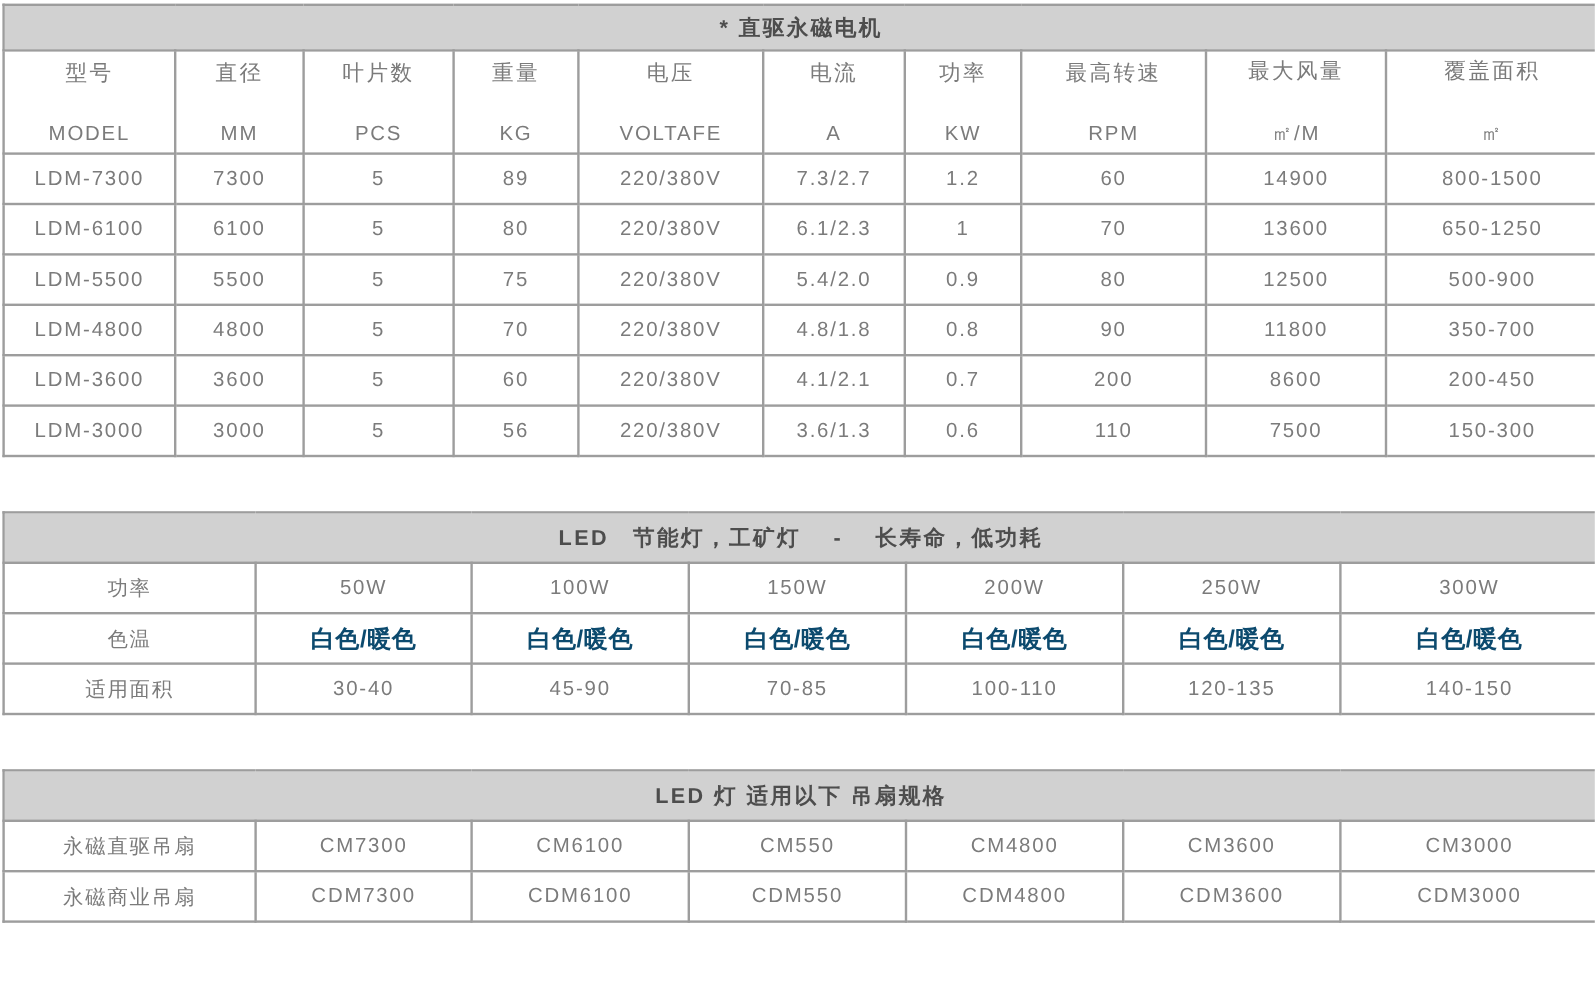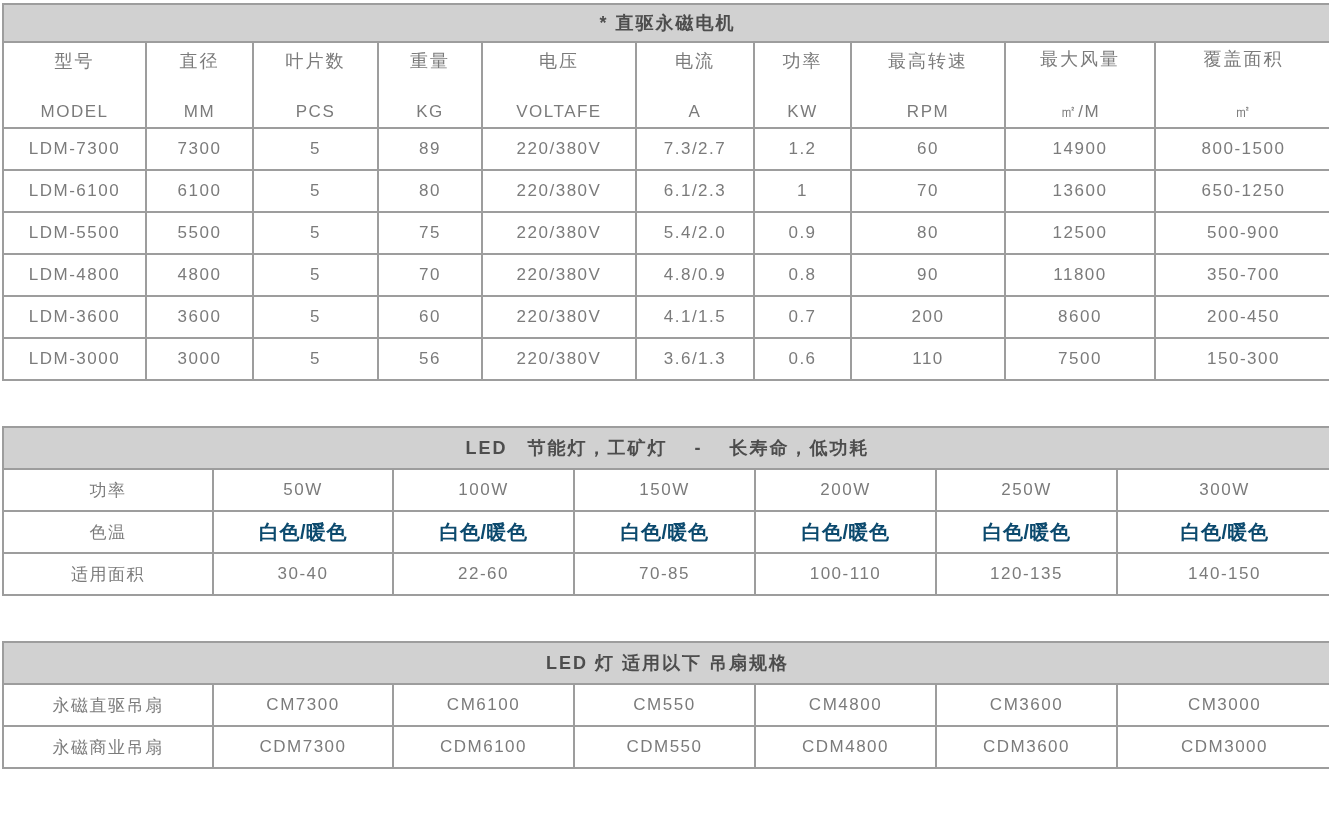--- a/index.html
+++ b/index.html
@@ -166,33 +166,33 @@
         <td>80</td>
         <td>12500</td>
         <td>500-900</td>
       </tr>
       <tr>
         <td>LDM-4800</td>
         <td>4800</td>
         <td>5</td>
         <td>70</td>
         <td>220/380V</td>
-        <td>4.8/0.9</td>
+        <td>4.8/1.8</td>
         <td>0.8</td>
         <td>90</td>
         <td>11800</td>
         <td>350-700</td>
       </tr>
       <tr>
         <td>LDM-3600</td>
         <td>3600</td>
         <td>5</td>
         <td>60</td>
         <td>220/380V</td>
-        <td>4.1/1.5</td>
+        <td>4.1/2.1</td>
         <td>0.7</td>
         <td>200</td>
         <td>8600</td>
         <td>200-450</td>
       </tr>
       <tr>
         <td>LDM-3000</td>
         <td>3000</td>
         <td>5</td>
         <td>56</td>
@@ -236,21 +236,21 @@
         <td class="light">白色/暖色</td>
         <td class="light">白色/暖色</td>
         <td class="light">白色/暖色</td>
         <td class="light">白色/暖色</td>
         <td class="light">白色/暖色</td>
         <td class="light">白色/暖色</td>
       </tr>
       <tr>
         <td>适用面积</td>
         <td>30-40</td>
-        <td>22-60</td>
+        <td>45-90</td>
         <td>70-85</td>
         <td>100-110</td>
         <td>120-135</td>
         <td>140-150</td>
       </tr>
     </tbody>
   </table>
 
   <table class="tbl fan">
     <colgroup>

